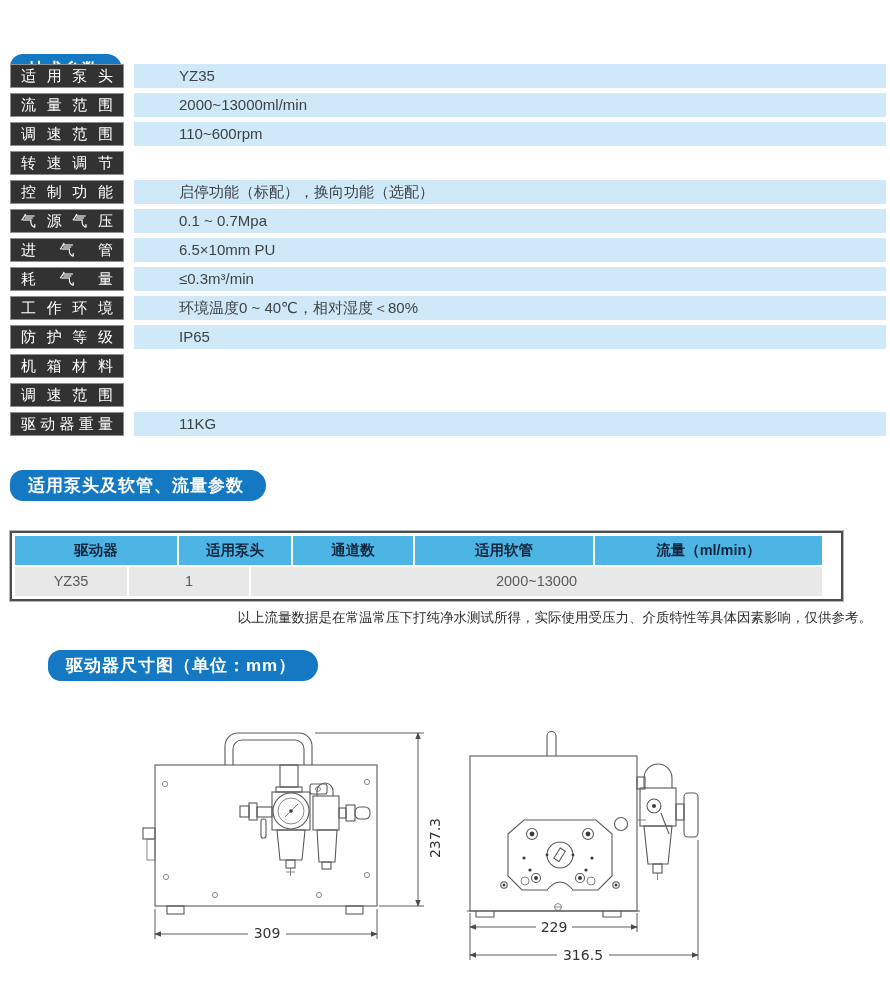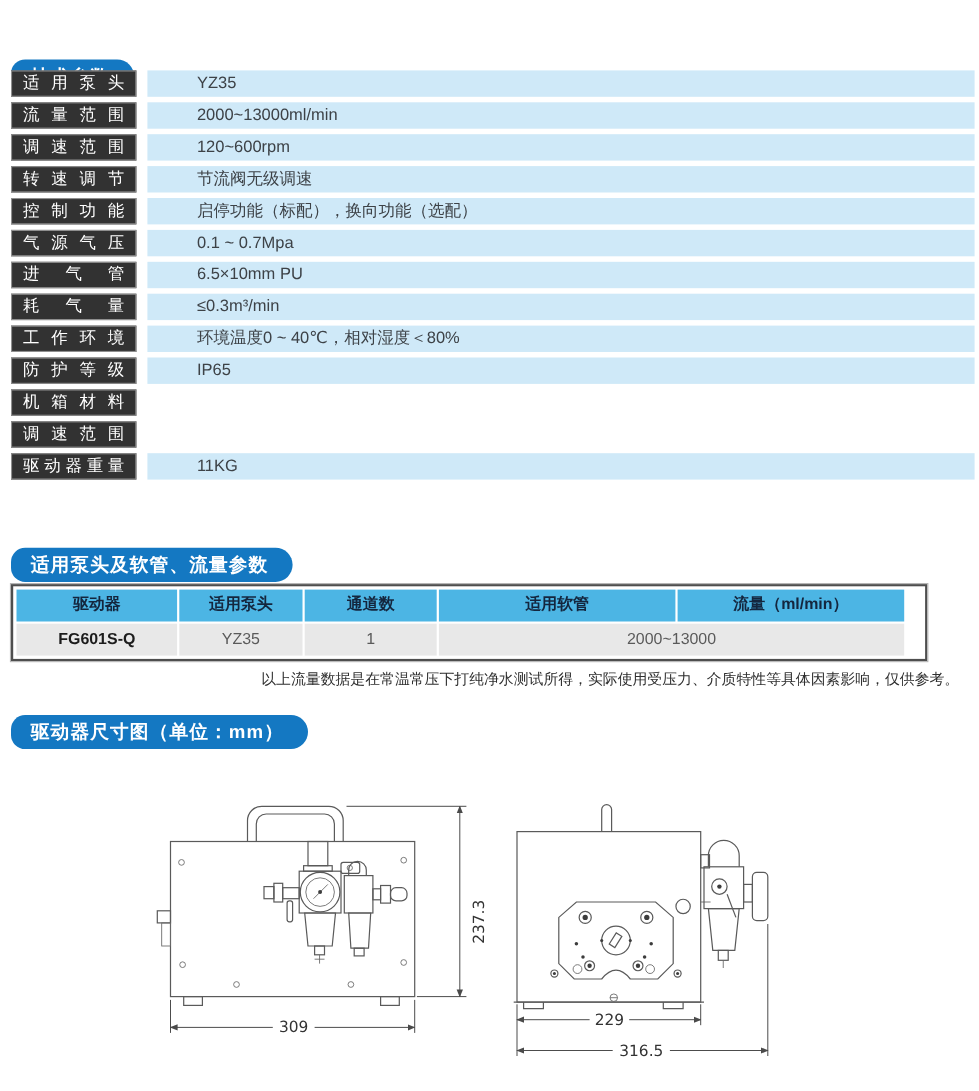--- a/index.html
+++ b/index.html
@@ -4,22 +4,22 @@
 <style>
   html,body{margin:0;padding:0;background:#fff;}
   #page{position:relative;width:890px;height:992px;background:#ffffff;overflow:hidden;
         font-family:"Liberation Sans","DejaVu Sans",sans-serif;}
 
   
   .badge{position:absolute;left:10px;display:inline-block;background:#1478c2;color:#fff;
          font-size:17px;font-weight:600;letter-spacing:1px;line-height:19px;
          padding:6px 22px 6px 18px;border-radius:15px 18px 18px 15px;}
   #badge-tech{top:8px;margin-top:46px;}
-  #badge-pump{top:498px;}
-  #badge-dim{top:650px;}
+  #badge-pump{top:470px;}
+  #badge-dim{top:650px;margin-left:38px;}
 
   
   #spec-list{position:absolute;left:10px;top:64px;width:876px;}
   .spec-row{display:flex;height:24px;margin-bottom:5px;}
   .spec-label{box-sizing:border-box;width:114px;height:24px;background:#323232;
               border:1px solid #8f8f8f;color:#fff;font-size:15px;line-height:21px;
               padding:0 10px;text-align:justify;text-align-last:justify;font-weight:500;}
   .spec-value{flex:1;margin-left:10px;background:#cfe9f8;color:#3d4247;font-size:15px;
               line-height:24px;padding-left:45px;white-space:nowrap;}
 
@@ -27,21 +27,21 @@
   #flow-table{position:absolute;left:10px;top:531px;width:833px;box-sizing:border-box;
               border:2px solid #4e4e4e;outline:1px solid #b5b5b5;background:#fff;padding:3px;}
   .ft-row{display:flex;}
   .ft-row.head{margin-bottom:2px;}
   .ft-cell{box-sizing:border-box;height:29px;line-height:29px;text-align:center;
            margin-right:2px;overflow:hidden;white-space:nowrap;}
   .ft-cell:last-child{margin-right:16px;}
   .ft-row.head .ft-cell{background:#4cb5e4;color:#14263e;font-size:14.5px;font-weight:600;}
   .ft-row.body .ft-cell{background:#e8e8e8;color:#5a5a5a;font-size:14.5px;}
   .ft-row.body .ft-cell.c1{font-weight:700;color:#1c1c1c;}
-  .c1{width:146px;} .c2{width:112px;} .c3{width:120px;} .c4{width:215px;} .c5{flex:1;}
+  .c1{width:162px;} .c2{width:112px;} .c3{width:120px;} .c4{width:178px;} .c5{flex:1;}
 
   
   #flow-note{position:absolute;left:12px;top:609px;width:860px;font-size:13.5px;color:#2e2e2e;text-align:right;}
 
   
   .drawing{position:absolute;}
   #drawing-front{left:115px;top:720px;}
   #drawing-side{left:440px;top:720px;}
   .drawing svg{display:block;}
   .ln{fill:none;stroke:#5a5a5a;stroke-width:1.1;}
@@ -61,25 +61,24 @@
     <div class="spec-row">
       <div class="spec-label">适用泵头</div>
       <div class="spec-value">YZ35</div>
     </div>
     <div class="spec-row">
       <div class="spec-label">流量范围</div>
       <div class="spec-value">2000~13000ml/min</div>
     </div>
     <div class="spec-row">
       <div class="spec-label">调速范围</div>
-      <div class="spec-value">120~600rpm</div>
+      <div class="spec-value">110~600rpm</div>
     </div>
     <div class="spec-row">
       <div class="spec-label">转速调节</div>
-      <div class="spec-value">节流阀无级调速</div>
     </div>
     <div class="spec-row">
       <div class="spec-label">控制功能</div>
       <div class="spec-value">启停功能（标配），换向功能（选配）</div>
     </div>
     <div class="spec-row">
       <div class="spec-label">气源气压</div>
       <div class="spec-value">0.1 ~ 0.7Mpa</div>
     </div>
     <div class="spec-row">
@@ -114,21 +113,20 @@
 
   <div id="flow-table">
     <div class="ft-row head">
       <div class="ft-cell c1">驱动器</div>
       <div class="ft-cell c2">适用泵头</div>
       <div class="ft-cell c3">通道数</div>
       <div class="ft-cell c4">适用软管</div>
       <div class="ft-cell c5">流量（ml/min）</div>
     </div>
     <div class="ft-row body">
-      <div class="ft-cell c1">FG601S-Q</div>
       <div class="ft-cell c2">YZ35</div>
       <div class="ft-cell c3">1</div>
       <div class="ft-cell c5">2000~13000</div>
     </div>
   </div>
 
   <div id="flow-note">以上流量数据是在常温常压下打纯净水测试所得，实际使用受压力、介质特性等具体因素影响，仅供参考。</div>
 
   <div class="badge" id="badge-dim">驱动器尺寸图（单位：mm）</div>
 

